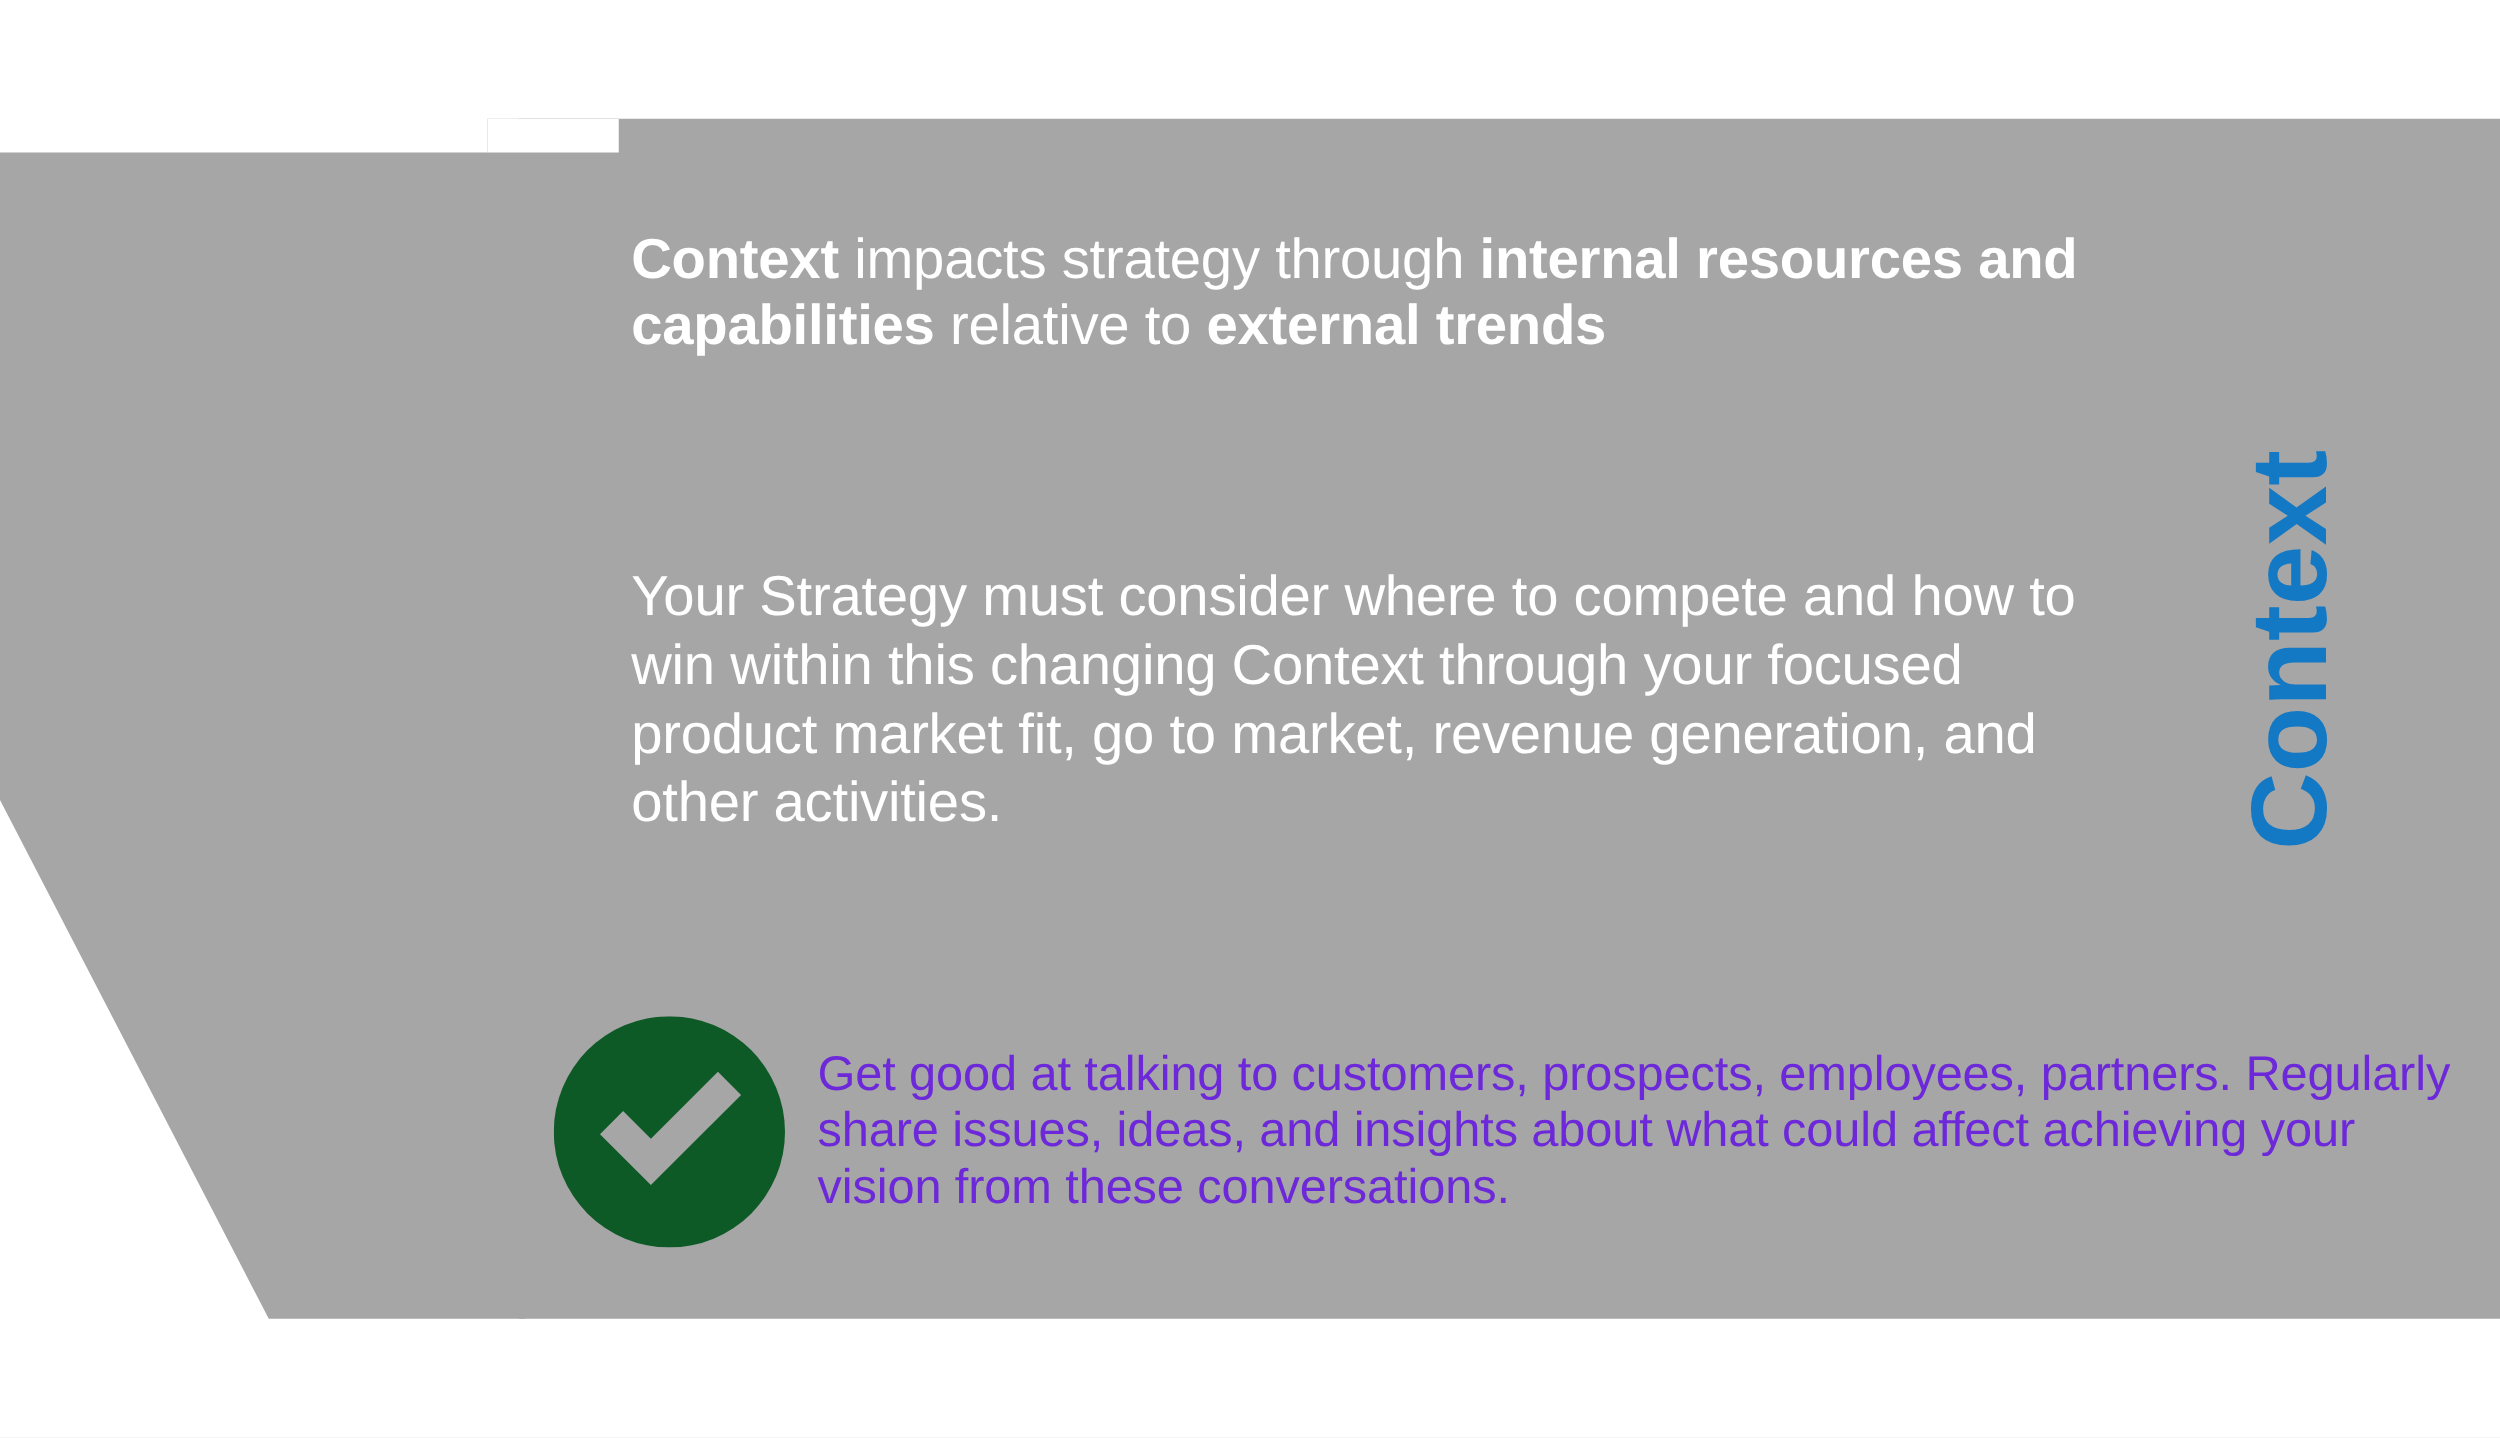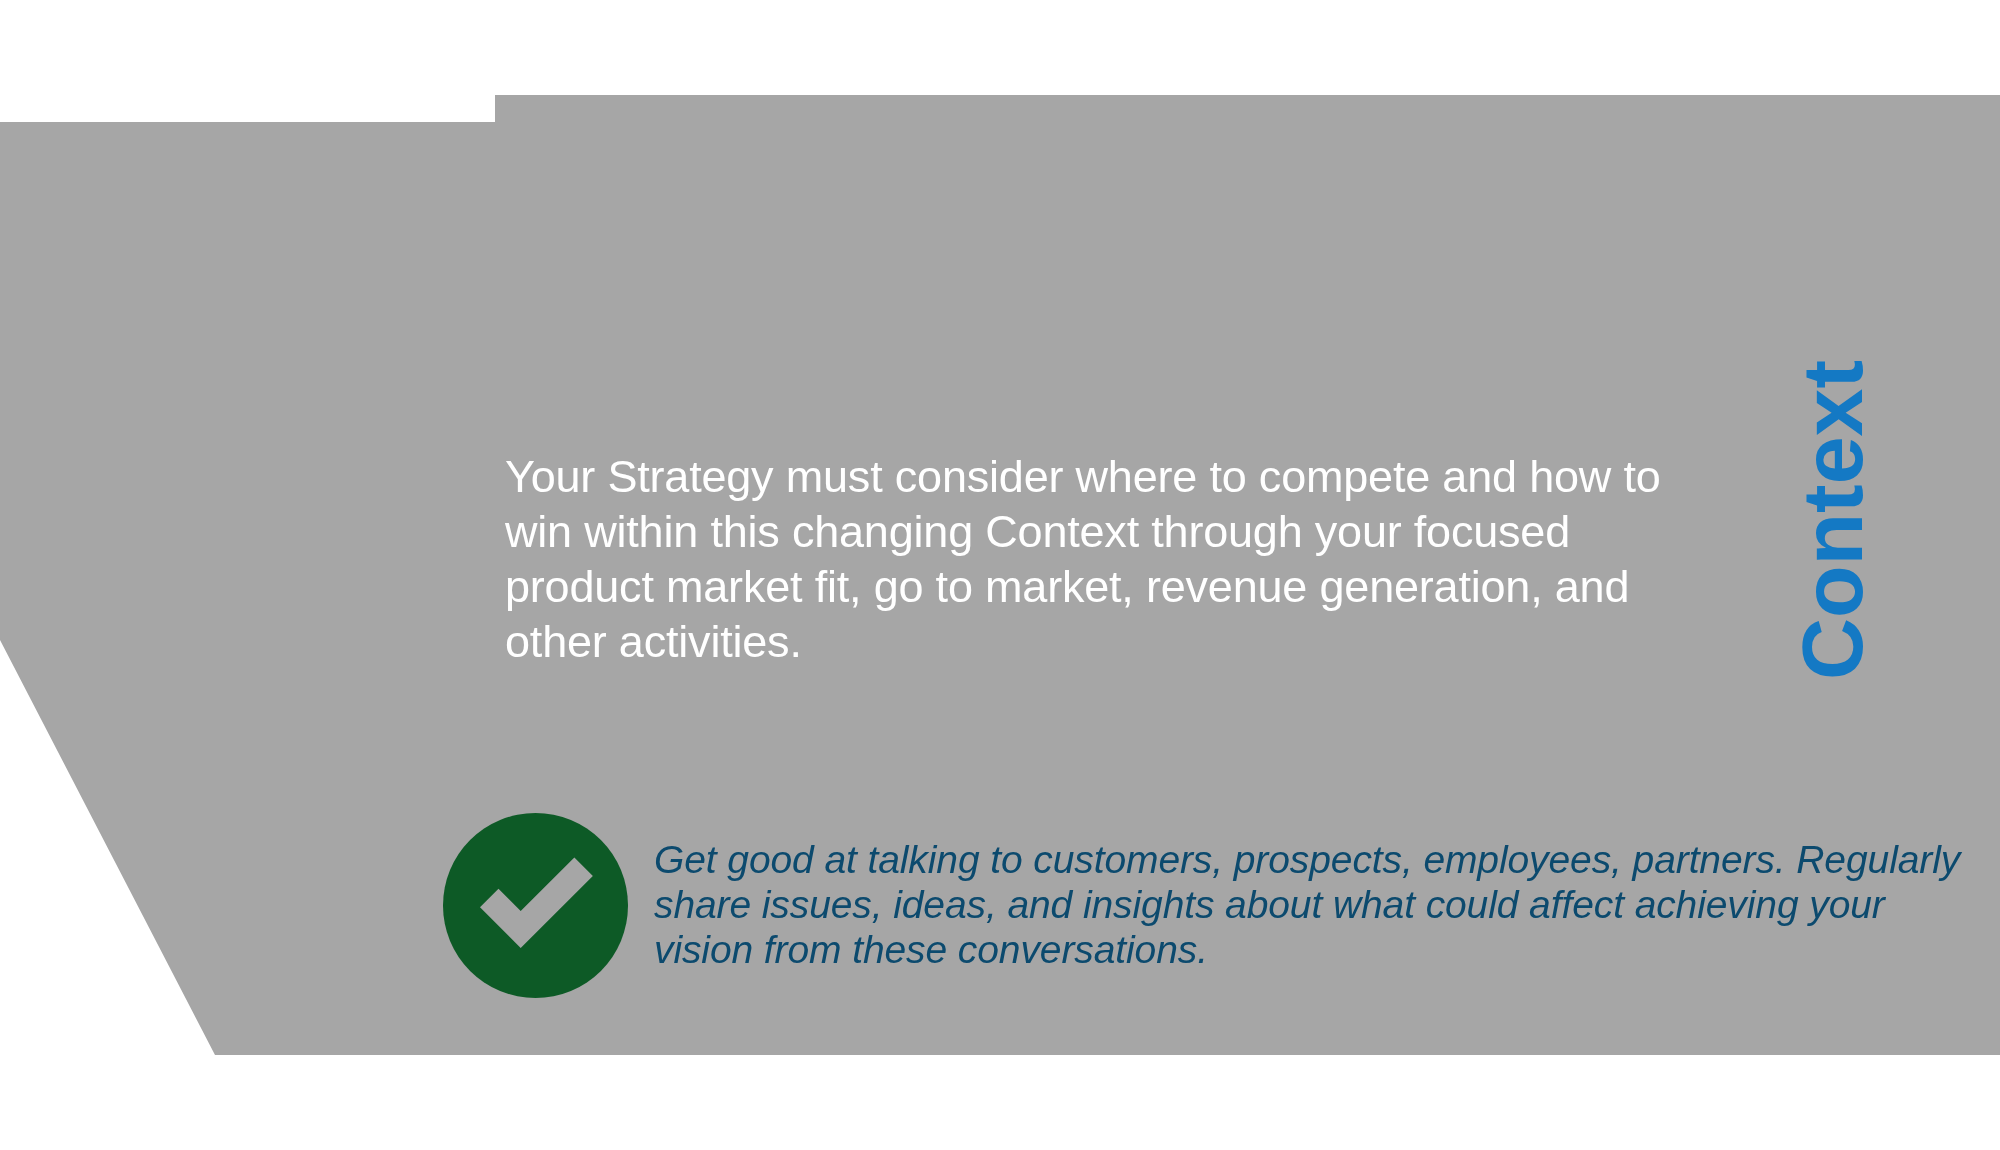--- a/index.html
+++ b/index.html
@@ -94,42 +94,44 @@
     height: 185px;
     margin-top: -2px;
     position: relative;
   }
   .check-circle svg { display: block; width: 185px; height: 185px; }
 
   .callout-text {
     flex: 1 1 auto;
     margin-left: 26px;
     margin-top: 22px;
-    color: #0c4a6e;
+    color: #6d28d9;
     font-size: 39px;
     font-weight: 400;
     line-height: 1.16;
     letter-spacing: -0.1px;
-    font-style: italic;
   }
 </style>
 </head>
 <body>
 
 <div id="slide">
 
   <svg class="banner-svg" viewBox="0 0 2000 1150" aria-hidden="true">
 
     <path d="M 0,122 L 390,122 L 390,95 L 495,95 L 495,122 L 420,122 L 420,1055 L 215,1055 L 0,640 Z" fill="#a6a6a6"></path>
 
     <rect x="415" y="95" width="1585" height="960" fill="#a6a6a6"></rect>
 
     <rect x="390" y="95" width="105" height="27" fill="#ffffff"></rect>
   </svg>
 
+  <div class="heading">
+    <b>Context</b><span class="reg"> impacts strategy through </span><b>internal resources and capabilities</b><span class="reg"> relative to </span><b>external trends</b>
+  </div>
 
   <div class="body-para">
     <span>Your </span><b>Strategy</b><span> must consider where to compete and how to win within this changing Context through your focused product market fit, go to market, revenue generation, and other activities.</span>
   </div>
 
   <div class="vlabel-wrap">
     <div class="vlabel">Context</div>
   </div>
 
   <div class="callout">

